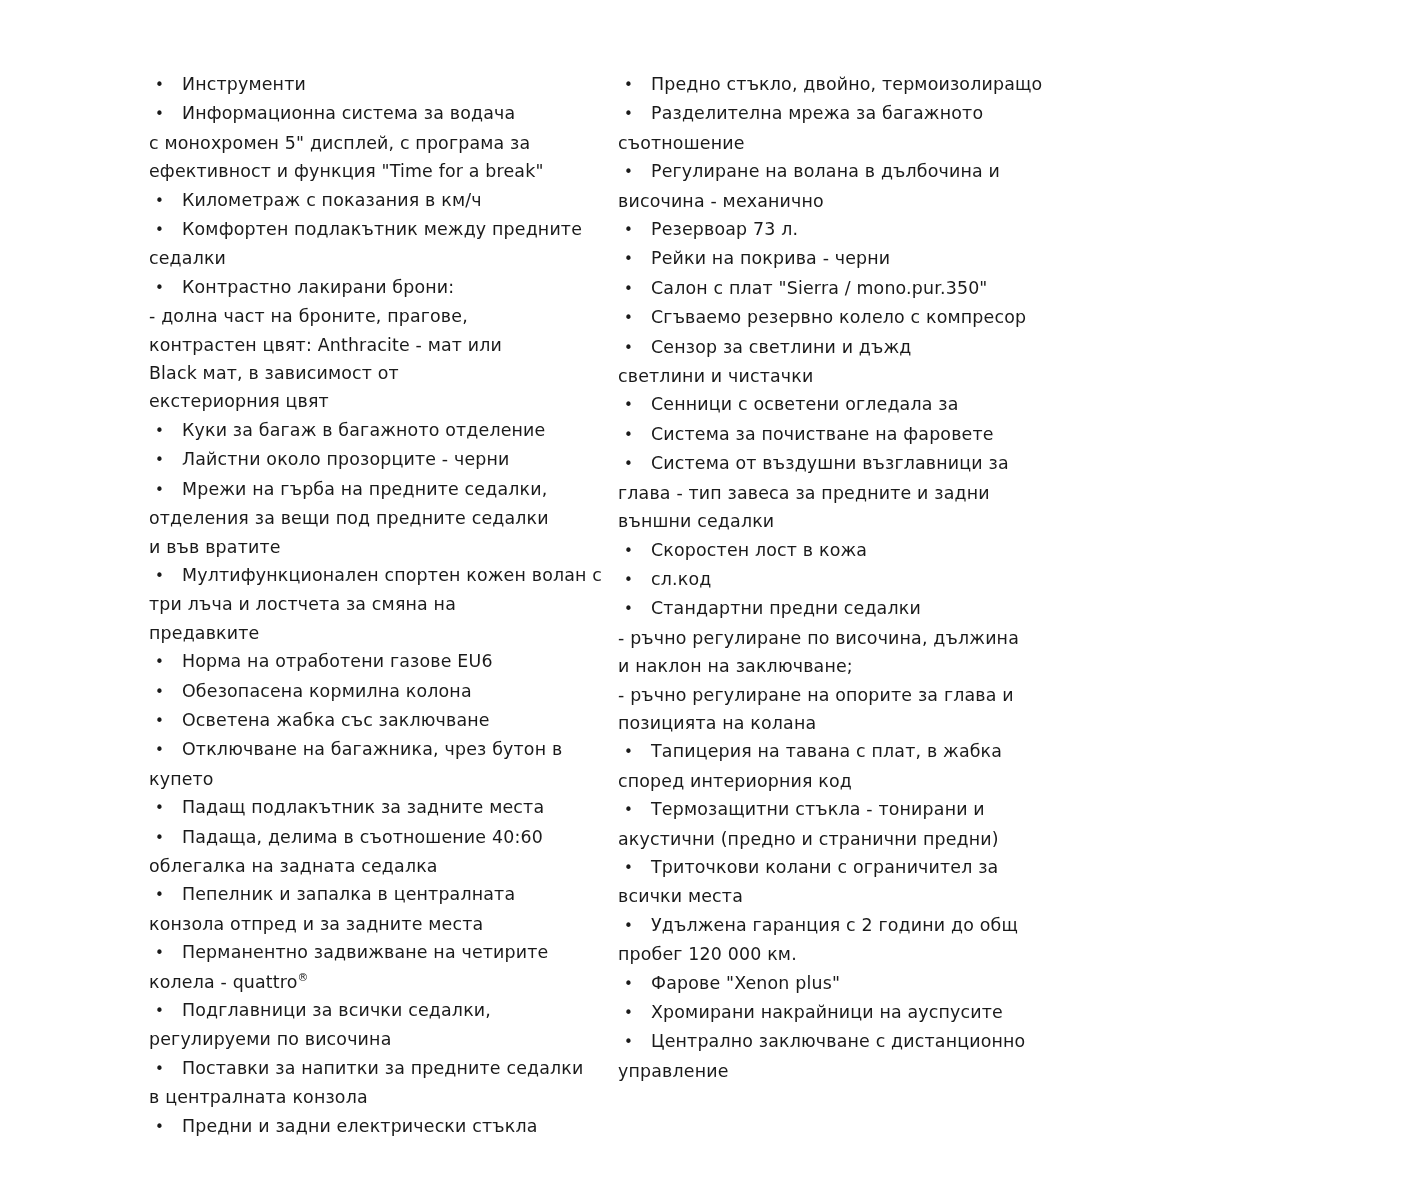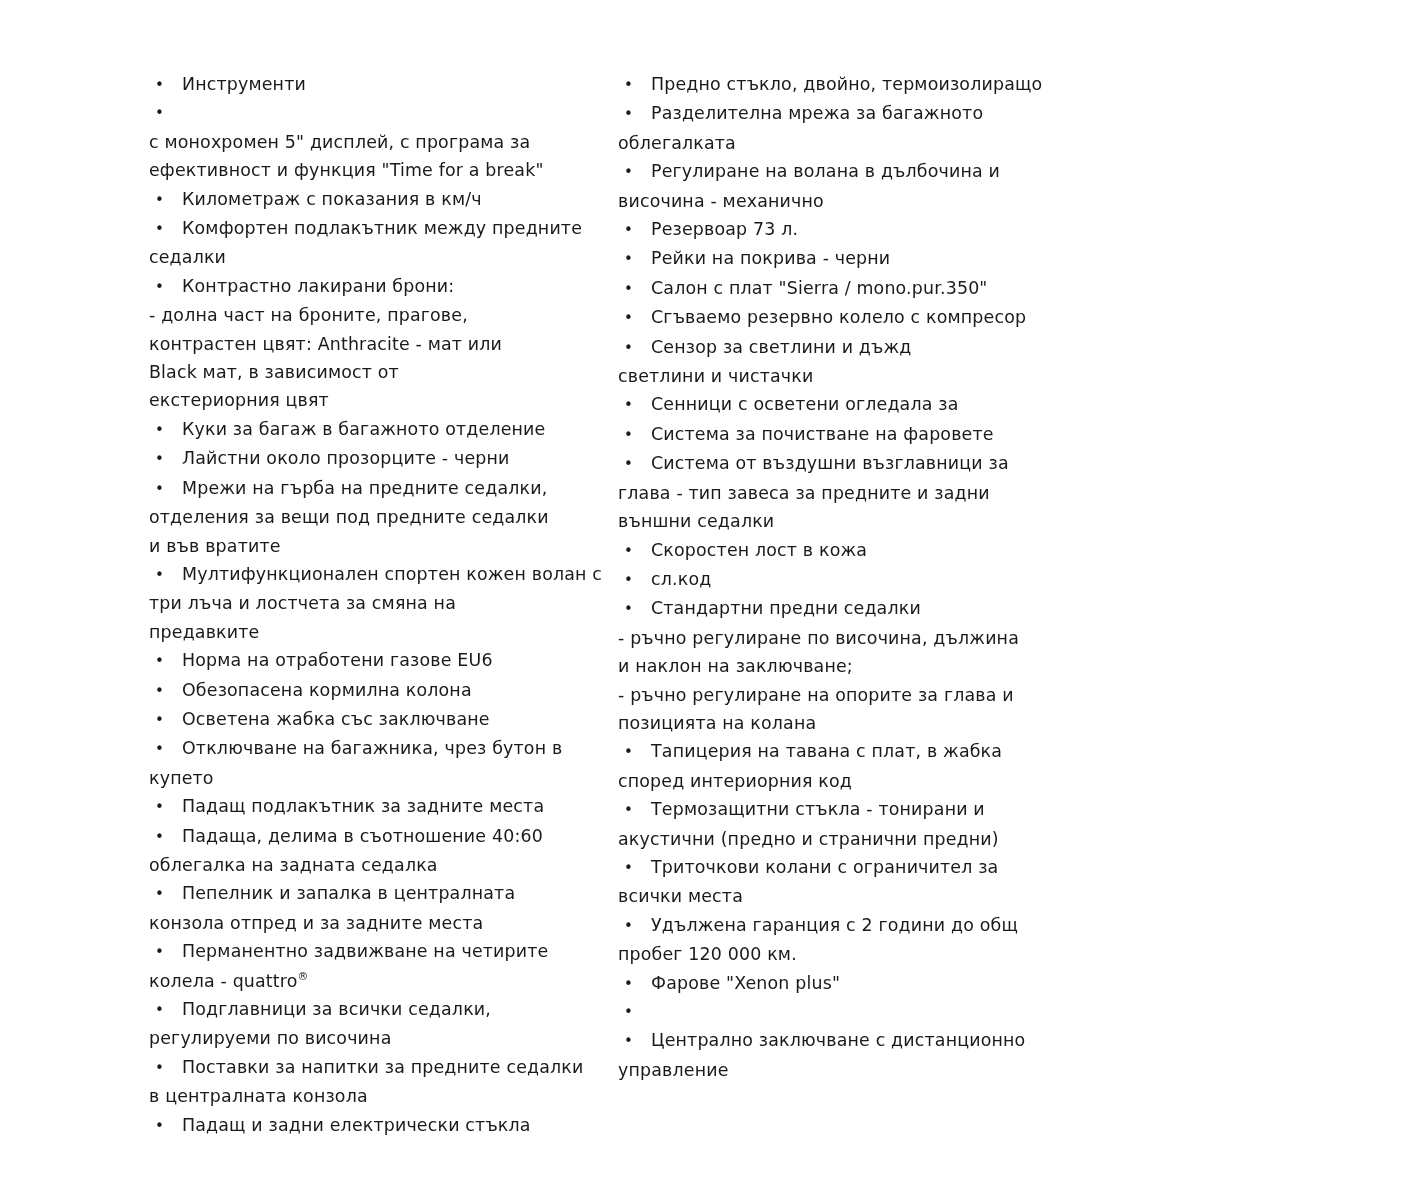--- a/index.html
+++ b/index.html
@@ -107,21 +107,21 @@
 <body>
 
 <div class="page">
   <div class="columns">
     <div class="column column-left">
       <ul class="spec-list">
           <li class="spec-item">
             <div class="line bullet-line"><span class="bullet-glyph">•</span><span class="bullet-text">Инструменти</span></div>
           </li>
           <li class="spec-item">
-            <div class="line bullet-line"><span class="bullet-glyph">•</span></div>
+            <div class="line bullet-line"><span class="bullet-glyph">•</span><span class="bullet-text">Информационна система за водача</span></div>
             <div class="line cont-line">с монохромен 5" дисплей, с програма за</div>
             <div class="line cont-line">ефективност и функция "Time for a break"</div>
           </li>
           <li class="spec-item">
             <div class="line bullet-line"><span class="bullet-glyph">•</span><span class="bullet-text">Километраж с показания в км/ч</span></div>
           </li>
           <li class="spec-item">
             <div class="line bullet-line"><span class="bullet-glyph">•</span><span class="bullet-text">Комфортен подлакътник между предните</span></div>
             <div class="line cont-line">седалки</div>
           </li>
@@ -178,32 +178,32 @@
           </li>
           <li class="spec-item">
             <div class="line bullet-line"><span class="bullet-glyph">•</span><span class="bullet-text">Подглавници за всички седалки,</span></div>
             <div class="line cont-line">регулируеми по височина</div>
           </li>
           <li class="spec-item">
             <div class="line bullet-line"><span class="bullet-glyph">•</span><span class="bullet-text">Поставки за напитки за предните седалки</span></div>
             <div class="line cont-line">в централната конзола</div>
           </li>
           <li class="spec-item">
-            <div class="line bullet-line"><span class="bullet-glyph">•</span><span class="bullet-text">Падащ и задни електрически стъкла</span></div>
+            <div class="line bullet-line"><span class="bullet-glyph">•</span><span class="bullet-text">Предни и задни електрически стъкла</span></div>
           </li>
         </ul>
     </div>
     <div class="column column-right">
       <ul class="spec-list">
           <li class="spec-item">
             <div class="line bullet-line"><span class="bullet-glyph">•</span><span class="bullet-text">Предно стъкло, двойно, термоизолиращо</span></div>
           </li>
           <li class="spec-item">
             <div class="line bullet-line"><span class="bullet-glyph">•</span><span class="bullet-text">Разделителна мрежа за багажното</span></div>
-            <div class="line cont-line">облегалката</div>
+            <div class="line cont-line">съотношение</div>
           </li>
           <li class="spec-item">
             <div class="line bullet-line"><span class="bullet-glyph">•</span><span class="bullet-text">Регулиране на волана в дълбочина и</span></div>
             <div class="line cont-line">височина - механично</div>
           </li>
           <li class="spec-item">
             <div class="line bullet-line"><span class="bullet-glyph">•</span><span class="bullet-text">Резервоар 73 л.</span></div>
           </li>
           <li class="spec-item">
             <div class="line bullet-line"><span class="bullet-glyph">•</span><span class="bullet-text">Рейки на покрива - черни</span></div>
@@ -255,21 +255,21 @@
             <div class="line cont-line">всички места</div>
           </li>
           <li class="spec-item">
             <div class="line bullet-line"><span class="bullet-glyph">•</span><span class="bullet-text">Удължена гаранция с 2 години до общ</span></div>
             <div class="line cont-line">пробег 120 000 км.</div>
           </li>
           <li class="spec-item">
             <div class="line bullet-line"><span class="bullet-glyph">•</span><span class="bullet-text">Фарове "Xenon plus"</span></div>
           </li>
           <li class="spec-item">
-            <div class="line bullet-line"><span class="bullet-glyph">•</span></div>
+            <div class="line bullet-line"><span class="bullet-glyph">•</span><span class="bullet-text">Хромирани накрайници на ауспусите</span></div>
           </li>
           <li class="spec-item">
             <div class="line bullet-line"><span class="bullet-glyph">•</span><span class="bullet-text">Централно заключване с дистанционно</span></div>
             <div class="line cont-line">управление</div>
           </li>
         </ul>
     </div>
   </div>
 </div>
 

